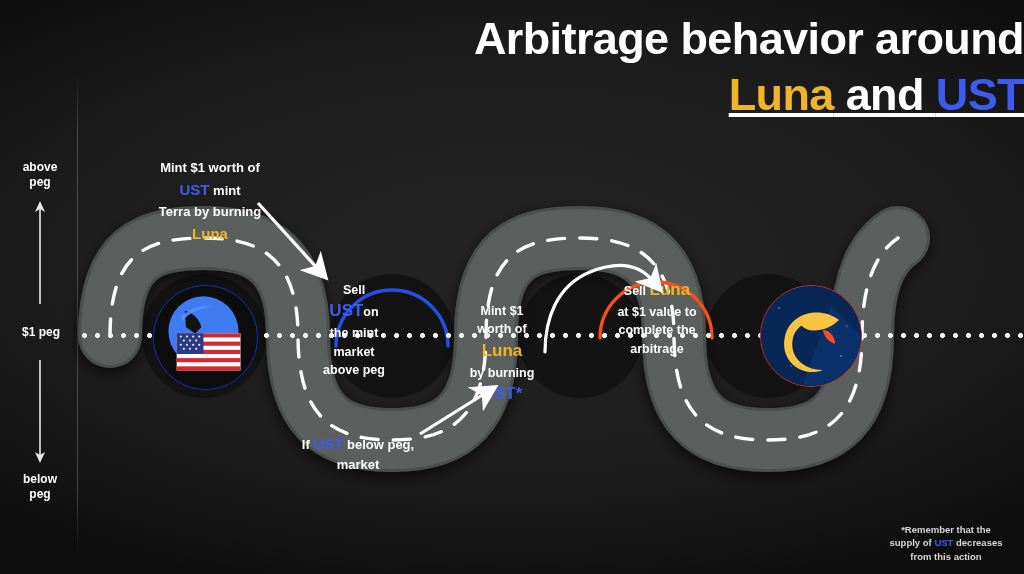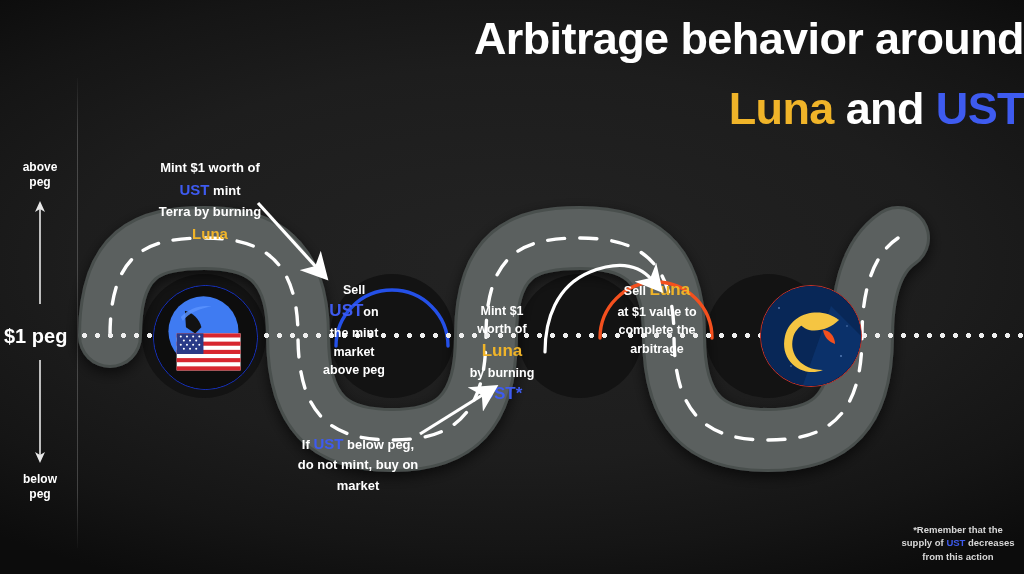--- a/index.html
+++ b/index.html
@@ -16,39 +16,39 @@
   }
   
   .title-wrap{
     position:absolute;left:0;top:16px;width:1024px;text-align:right;
     line-height:1.02;pointer-events:none;
   }
   .title-line{
     font-size:45px;font-weight:bold;color:#ffffff;letter-spacing:-0.6px;
     display:block;
   }
-  .title-line.l2{margin-top:24px;}
+  .title-line.l2{margin-top:10px;text-decoration:underline;}
   .tk-luna{color:#f0b429;}
   .tk-ust{color:#3e5bf0;}
   .tk-white{color:#ffffff;}
 
   
   .axis-divider{
     position:absolute;left:77px;top:78px;width:1px;height:470px;
     background:linear-gradient(180deg,rgba(255,255,255,0.02),rgba(255,255,255,0.20) 12%,rgba(255,255,255,0.20) 88%,rgba(255,255,255,0.02));
   }
   .axis-label{
     position:absolute;width:76px;text-align:center;color:#fff;
     font-size:12px;font-weight:bold;line-height:1.28;
   }
   #axis-above{left:2px;top:160px;}
   #axis-below{left:2px;top:432px;margin-top:40px;}
   .axis-peg{
-    position:absolute;left:4px;top:325px;width:74px;text-align:left;
-    color:#fff;font-size:20px;font-weight:bold;
+    position:absolute;left:4px;top:325px;width:74px;text-align:center;
+    color:#fff;font-size:12px;font-weight:bold;
   }
   .axis-arrow{position:absolute;left:33px;}
   #axis-arrow-up{top:200px;}
   #axis-arrow-down{top:360px;}
 
   
   .peg-line{
     position:absolute;left:78px;top:333px;width:946px;height:5px;
     background-image:radial-gradient(circle closest-side,#efefef 100%,transparent 100%);
     background-size:13px 5px;background-repeat:repeat-x;background-position:0 center;
@@ -77,21 +77,21 @@
   .callout{
     position:absolute;z-index:10;color:#ffffff;text-align:center;
     font-size:13px;font-weight:bold;line-height:1.56;
   }
   .callout .blue{color:#3e5bf0;}
   .callout .gold{color:#f0b429;}
   #callout-mint-ust{left:140px;top:158px;width:140px;}
   #callout-below-peg{left:272px;top:432px;width:172px;}
 
   .footnote{
-    position:absolute;right:2px;bottom:10px;width:128px;z-index:10;
+    position:absolute;right:14px;bottom:10px;width:128px;z-index:10;
     color:#d8d8d8;font-size:9.5px;font-weight:bold;line-height:1.45;text-align:center;
   }
   .footnote .blue{color:#3e5bf0;}
 
   
   .emblem{position:absolute;z-index:7;border-radius:50%;overflow:hidden;}
   #emblem-ust{
     left:153px;top:285px;width:103px;height:103px;
     border:1.6px solid #1733c8;background:#0d0d0d;
   }
@@ -254,21 +254,20 @@
 
   <div class="callout" id="callout-mint-ust">
     <div>Mint $1 worth of</div>
     <div><span class="blue" style="font-size:15px">UST</span><span> mint</span></div>
     <div>Terra by burning</div>
     <div class="gold" style="font-size:15px">Luna</div>
   </div>
 
   <div class="callout" id="callout-below-peg">
     <div><span>If </span><span class="blue" style="font-size:15px">UST</span><span> below peg,</span></div>
-    <div>do not mint, buy on</div>
     <div>market</div>
   </div>
 
   <svg id="anno-svg" viewBox="0 0 1024 574">
     <defs>
       <marker id="ah" markerWidth="9" markerHeight="9" refX="3.2" refY="4.5" orient="auto">
         <path d="M0 0 L8.5 4.5 L0 9 L2.4 4.5 Z" fill="#ffffff"></path>
       </marker>
     </defs>
 

